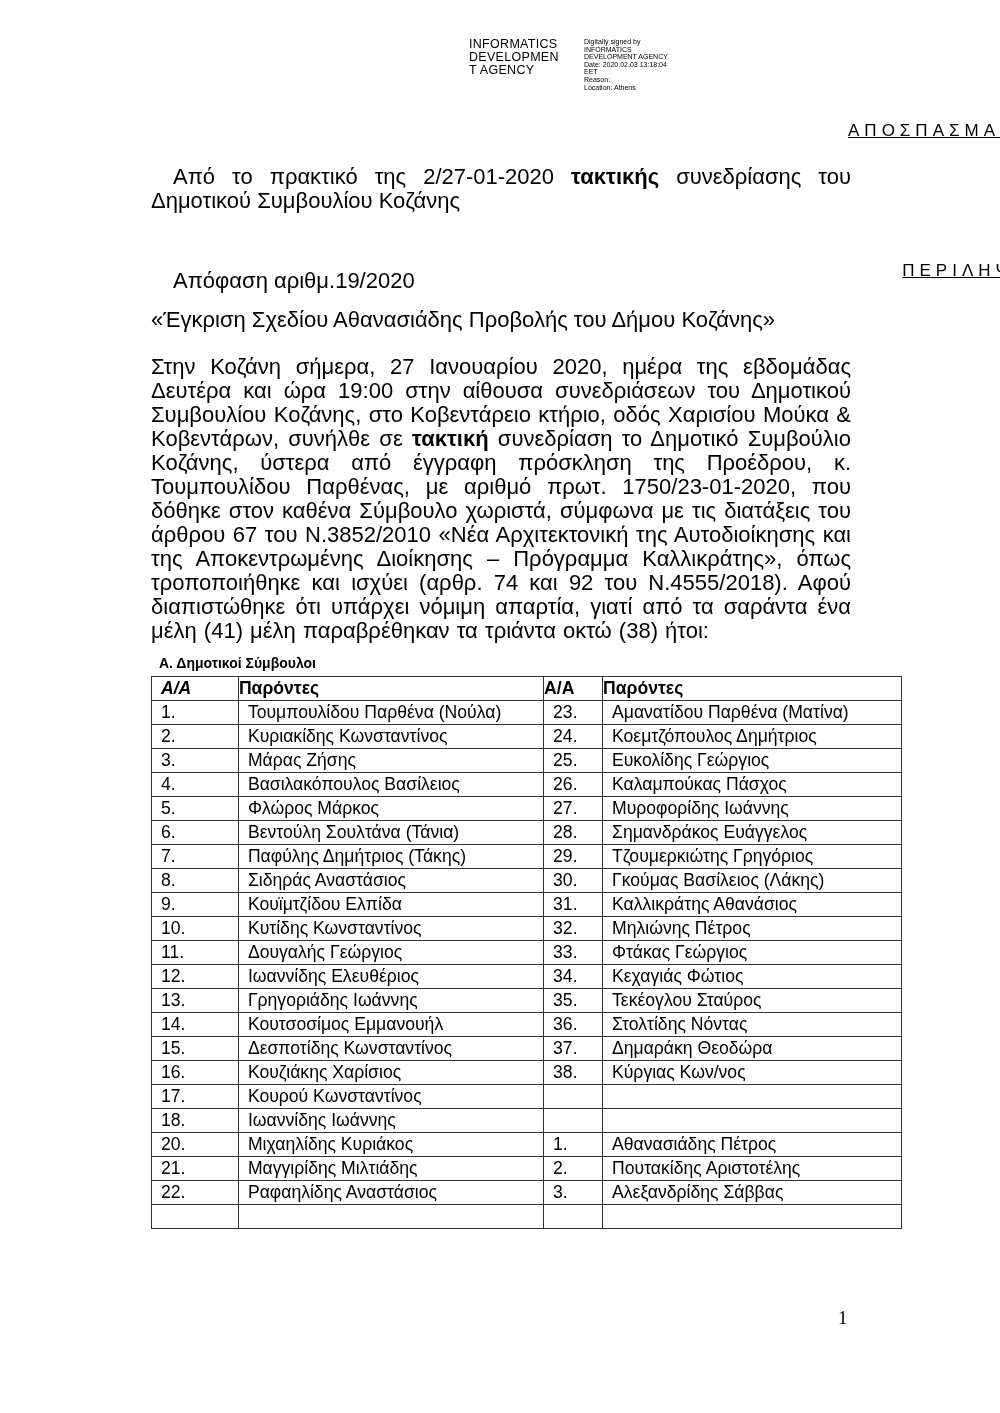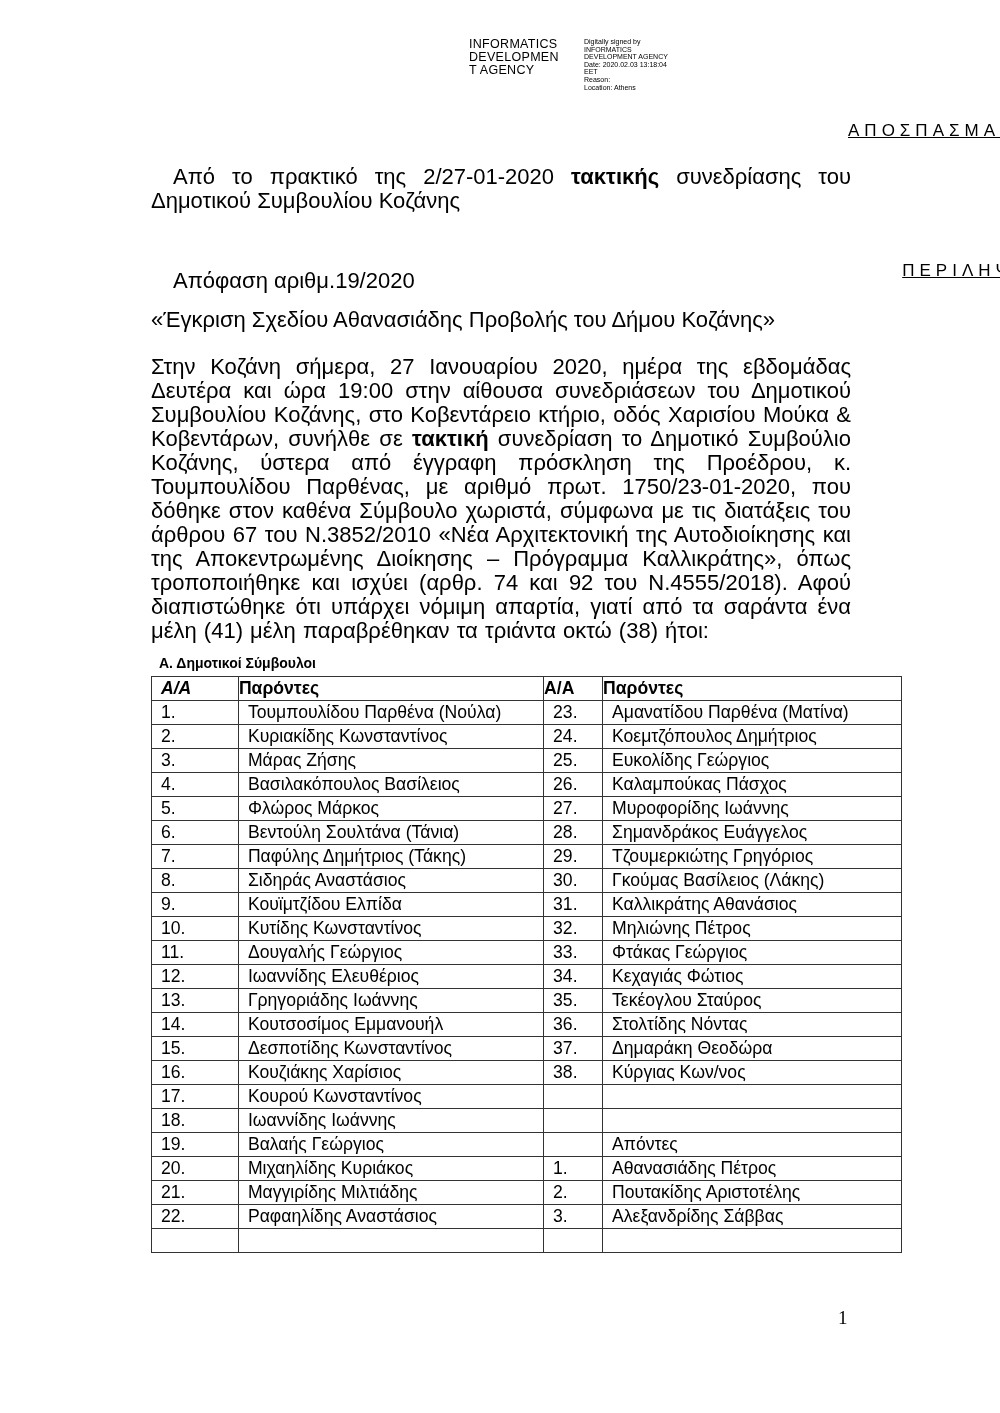--- a/index.html
+++ b/index.html
@@ -173,26 +173,20 @@
         <td></td>
         <td></td>
       </tr>
       <tr>
         <td>18.</td>
         <td>Ιωαννίδης Ιωάννης</td>
         <td></td>
         <td></td>
       </tr>
       <tr>
-        <td>19.</td>
-        <td>Βαλαής Γεώργιος</td>
-        <td></td>
-        <td class="bold">Απόντες</td>
-      </tr>
-      <tr>
         <td>20.</td>
         <td>Μιχαηλίδης Κυριάκος</td>
         <td>1.</td>
         <td>Αθανασιάδης Πέτρος</td>
       </tr>
       <tr>
         <td>21.</td>
         <td>Μαγγιρίδης Μιλτιάδης</td>
         <td>2.</td>
         <td>Πουτακίδης Αριστοτέλης</td>

